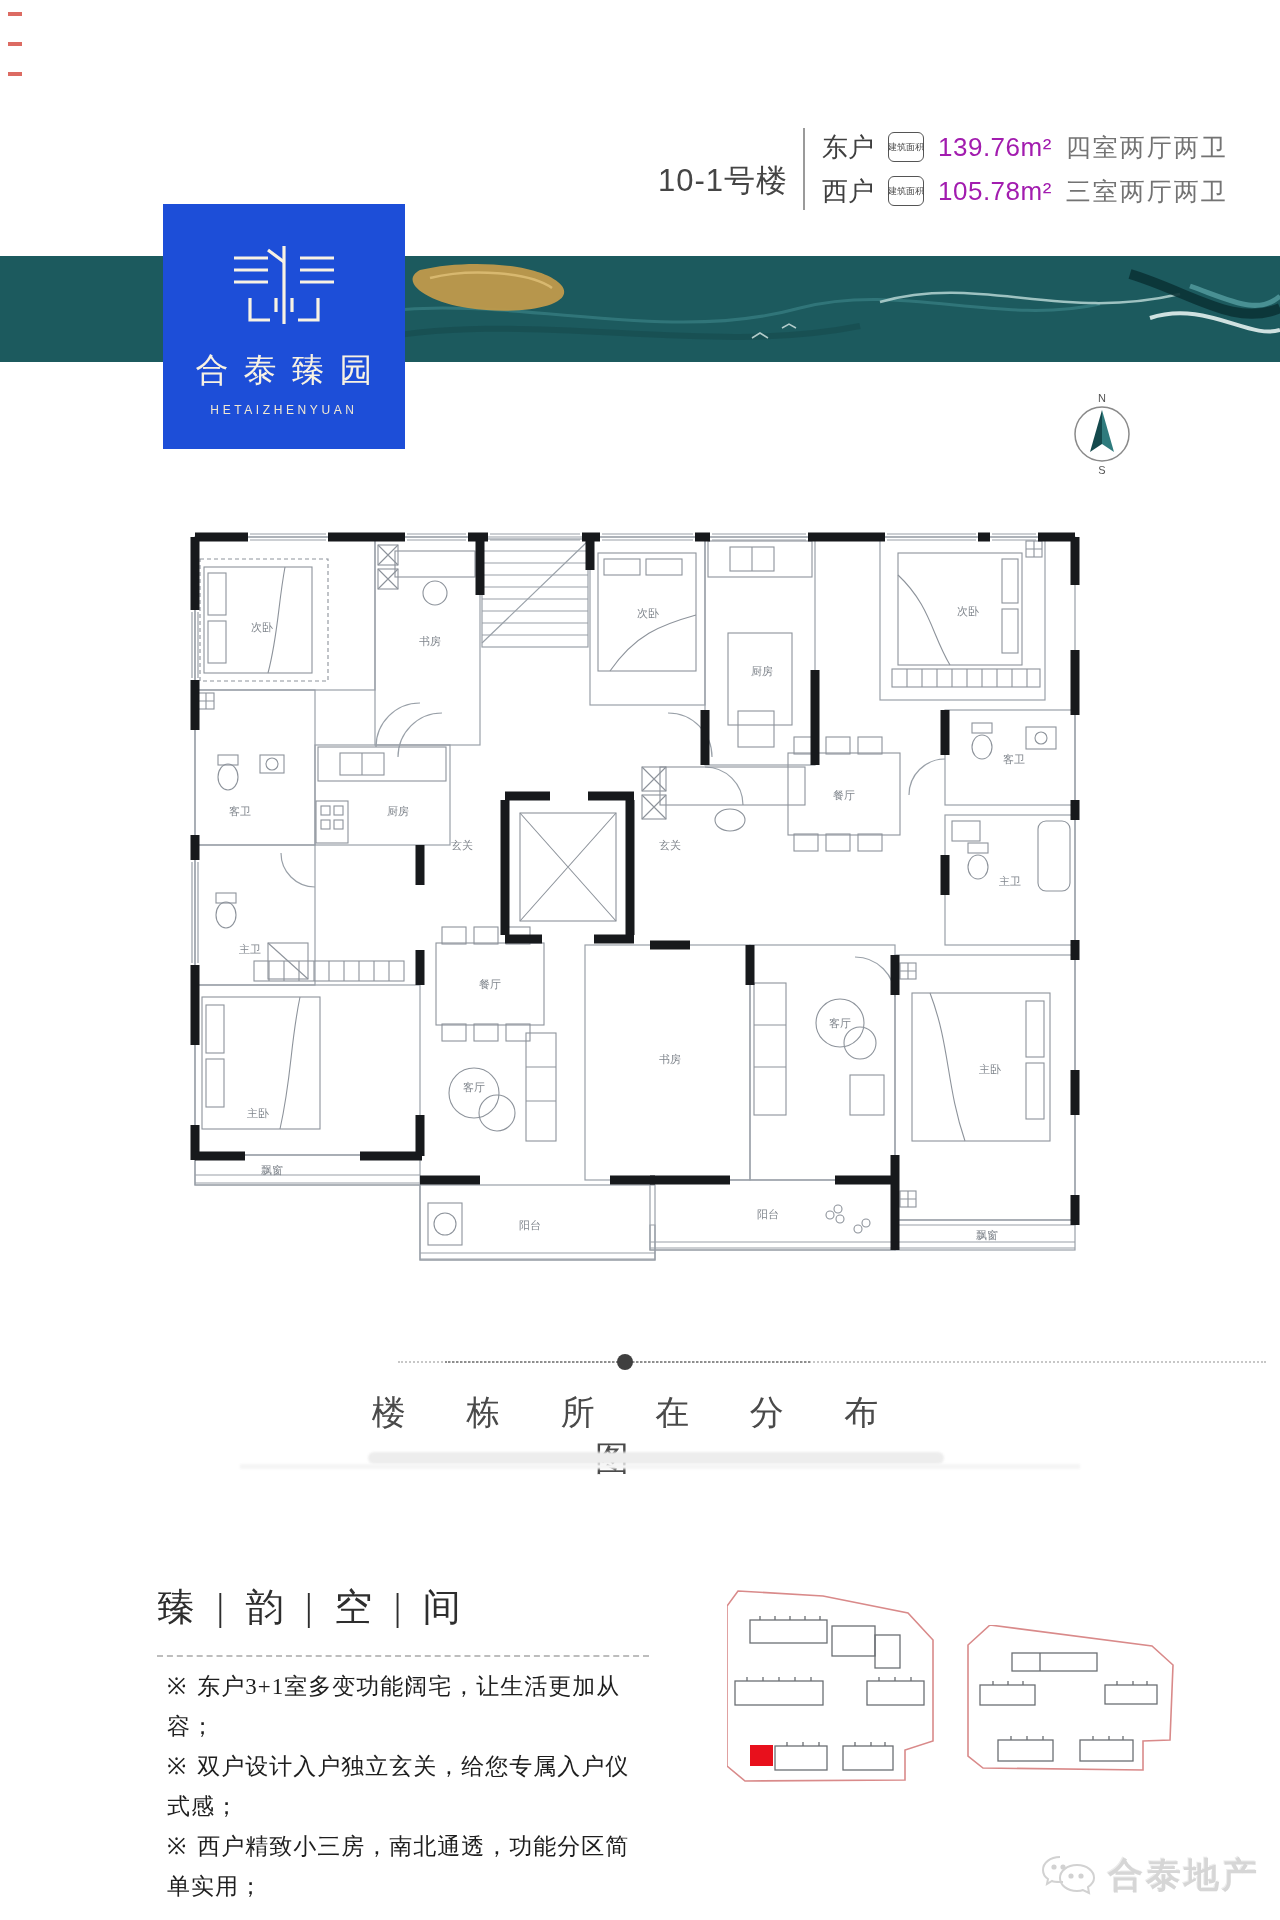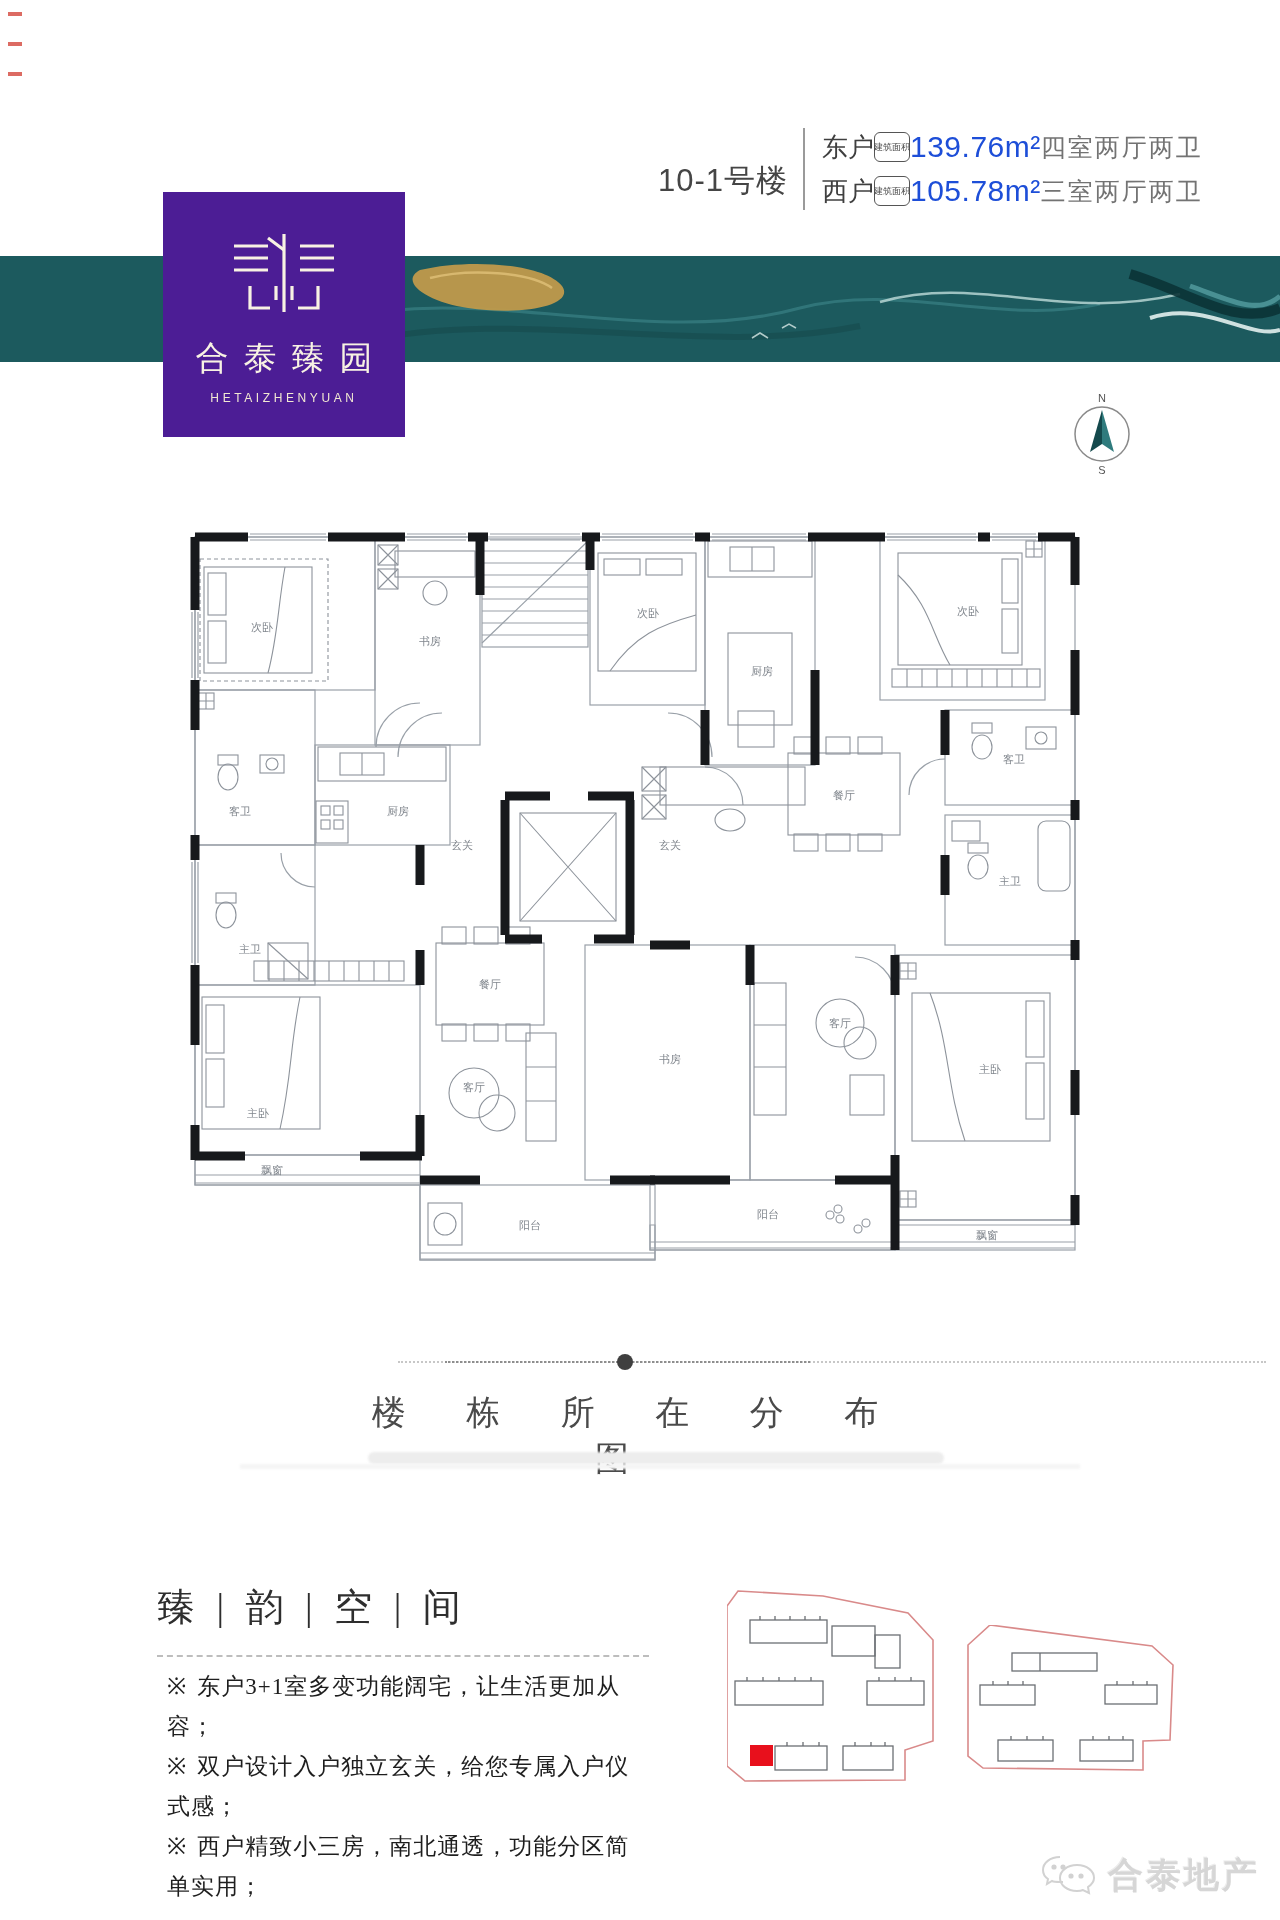--- a/index.html
+++ b/index.html
@@ -4,33 +4,33 @@
 <style>
   html,body{margin:0;padding:0;background:#ffffff;}
   body{width:1280px;height:1920px;position:relative;overflow:hidden;
        font-family:"Liberation Sans","DejaVu Sans",sans-serif;color:#3c3c3c;}
   .abs{position:absolute;}
 
   
   .hdr-building{left:628px;top:160px;width:160px;text-align:right;
     font-size:31px;color:#454545;letter-spacing:1px;}
   .hdr-divider{left:803px;top:128px;width:2px;height:82px;background:#9a9a9a;}
-  .hdr-row{left:822px;height:38px;display:flex;align-items:center;gap:0;white-space:nowrap;}
+  .hdr-row{left:822px;height:38px;display:flex;align-items:center;gap:14px;white-space:nowrap;}
   .hdr-row.r1{top:128px;}
   .hdr-row.r2{top:172px;}
   .unit-name{font-size:26px;color:#3f3f3f;}
   .area-badge{width:34px;height:28px;border:1.5px solid #555;border-radius:6px;
     display:flex;flex-direction:row;justify-content:center;align-items:center;
     font-size:9px;line-height:10px;color:#444;position:relative;flex:0 0 auto;}
-  .unit-area{font-size:30px;color:#1d4ed8;letter-spacing:.5px;}
+  .unit-area{font-size:26px;color:#a21caf;letter-spacing:.5px;}
   .unit-layout{font-size:25px;color:#737373;letter-spacing:2px;}
 
   
   .band{left:0;top:256px;width:1280px;height:106px;}
-  .logo-box{left:163px;top:192px;width:242px;height:245px;background:#4c1d95;
+  .logo-box{left:163px;top:204px;width:242px;height:245px;background:#1d4ed8;
     display:flex;flex-direction:column;align-items:center;z-index:5;}
   .logo-cn{font-size:33px;color:#f8f2e3;letter-spacing:15px;margin-top:8px;text-indent:15px;
     font-family:"Liberation Serif","DejaVu Serif",serif;}
   .logo-en{font-size:12px;color:#f2e8d2;letter-spacing:3.6px;margin-top:10px;}
 
   
   .compass{left:1062px;top:390px;width:80px;height:88px;}
 
   
   .dotline{left:398px;top:1361px;width:868px;border-top:2px dotted #c7c7c7;}

